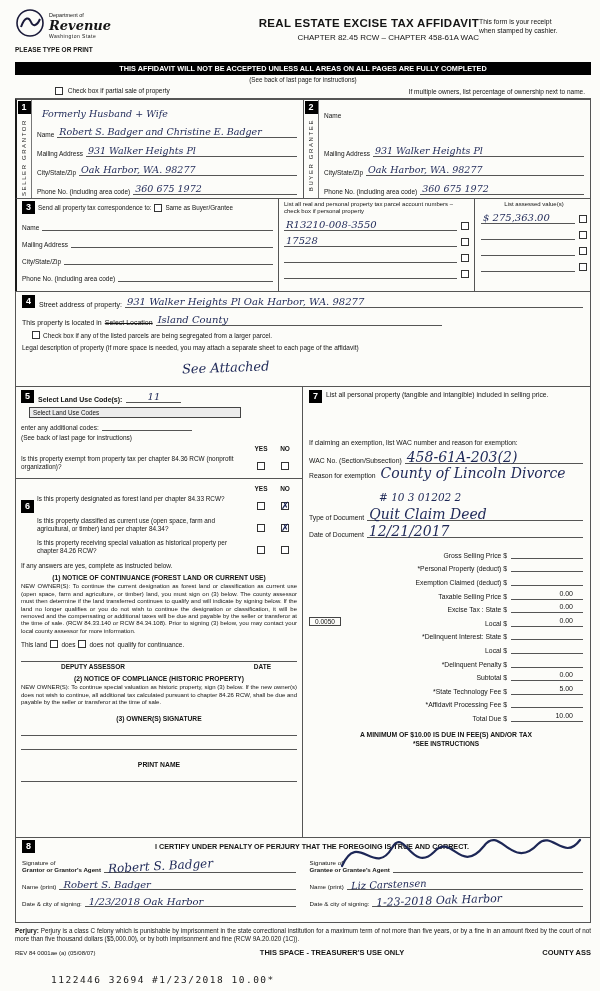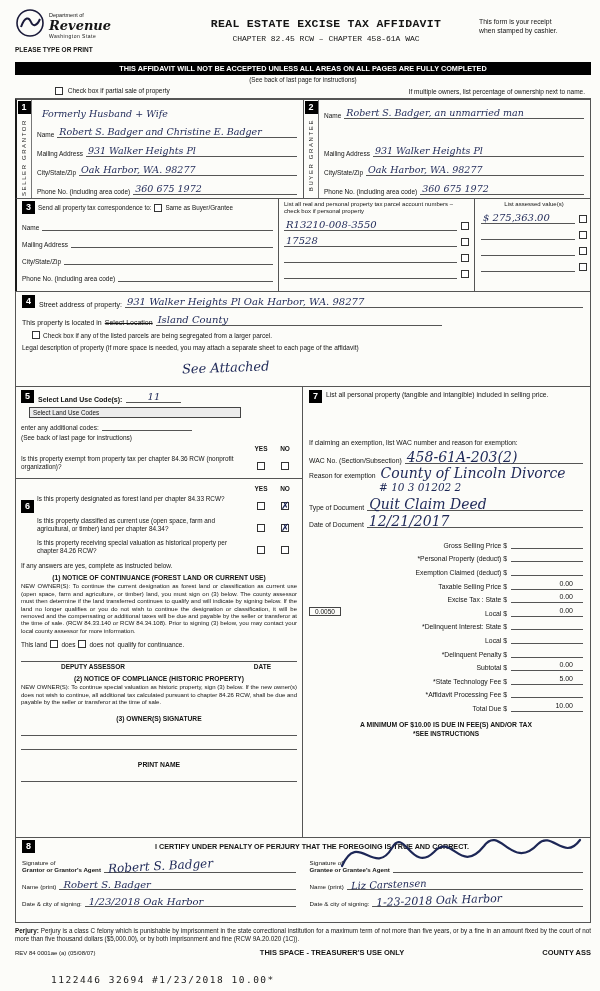--- a/index.html
+++ b/index.html
@@ -14,21 +14,21 @@
   .cb.ck::after { content:"✗"; position:absolute; left:-1px; top:-3px; font-size:10px; color:#1d2756; font-style:normal; }
 
   
   .header { display:flex; height:56px; padding-top:2px; }
   .logoarea { width:158px; }
   .logorow { display:flex; align-items:center; gap:4px; }
   .lt1 { font-size:5.5px; }
   .lt2 { font-size:13px; font-weight:bold; font-family:"DejaVu Serif",serif; font-style:italic; }
   .lt3 { font-size:5px; letter-spacing:.5px; }
   .please { font-size:6.5px; font-weight:bold; margin-top:4px; }
-  .titleblock { flex:1; text-align:center; padding-top:9px;font-family:Liberation Mono, monospace; }
+  .titleblock { flex:1; text-align:right; padding-top:9px; }
   .ftitle { font-size:11.5px; font-weight:bold; letter-spacing:.3px; }
   .fsub { font-size:8px; margin-top:4px; }
   .receipt { width:112px; font-size:6.8px; padding-top:10px; line-height:8.5px; }
 
   .warnbar { background:#000; color:#fff; font-size:7.3px; font-weight:bold; text-align:center; padding:2px 0; }
   .seeback { text-align:center; font-size:6.3px; padding:1px 0 2px 0; }
 
   .topline { display:flex; justify-content:space-between; font-size:6.5px; padding:2px 6px 3px 40px;
              border-bottom:1px solid #555; align-items:center; }
   .topline .lbl { margin-left:3px; }
@@ -95,21 +95,21 @@
 
   
   .s7 { flex:1; padding:3px 7px 3px 6px; display:flex; flex-direction:column; }
   .s7top { display:flex; gap:4px; align-items:flex-start; }
   .s7top .t { font-size:6.8px; line-height:8px; padding-top:1px; }
   .gap38 { height:36px; }
   .s7intro { font-size:6.8px; }
   .lrow { display:flex; align-items:flex-end; margin-top:6px; }
   .lrow .lab7 { font-size:6.8px; white-space:nowrap; margin-right:3px; }
   .lrow .hval { flex:1; border-bottom:1px solid #555; font-size:14px; line-height:11px; padding:0 2px; white-space:nowrap; }
-  .reason2 { font-size:10.5px; margin:2px 0 0 70px; }
+  .reason2 { font-size:10.5px; margin:12px 0 0 70px; }
   .fees { margin-top:7px; }
   .frow { display:flex; align-items:flex-end; height:13.6px; }
   .flab { flex:1; text-align:right; font-size:6.8px; padding-right:4px; white-space:nowrap; }
   .fval { width:72px; border-bottom:1px solid #555; text-align:right; font-size:7px; padding-right:10px; height:10px; }
   .ratebox { border:1px solid #444; font-size:6.5px; padding:0 5px; margin-bottom:1px; }
   .minnote { font-size:6.8px; font-weight:bold; text-align:center; margin-top:9px; }
   .seeinstr { font-size:6.5px; font-weight:bold; text-align:center; margin-top:2px; }
 
   
   .s8 { border:1px solid #555; margin-top:-1px; padding:2px 7px 4px 6px; position:relative; height:86px; }
@@ -210,21 +210,20 @@
     <div class="party">
       <div class="vside">
         <span class="bd">2</span>
         <span class="vtxt">
           <span>BUYER</span> <span>GRANTEE</span>
         </span>
       </div>
       <div class="pfields">
         <div class="fline">
             <span class="lab">Name</span>
-          <span class="val hw">Robert S. Badger, an unmarried man</span>
           </div>
         <div class="fline noline">
             <span class="lab"></span>
             <span class="val"></span>
           </div>
         <div class="fline">
             <span class="lab">Mailing Address</span>
           <span class="val hw">931 Walker Heights Pl</span>
           </div>
         <div class="fline">

